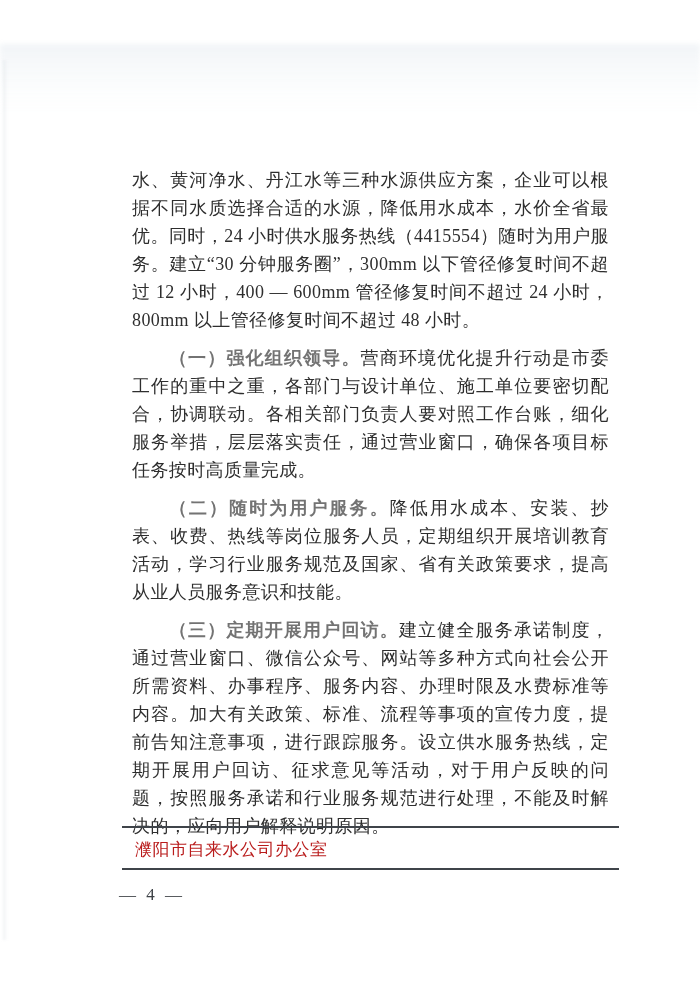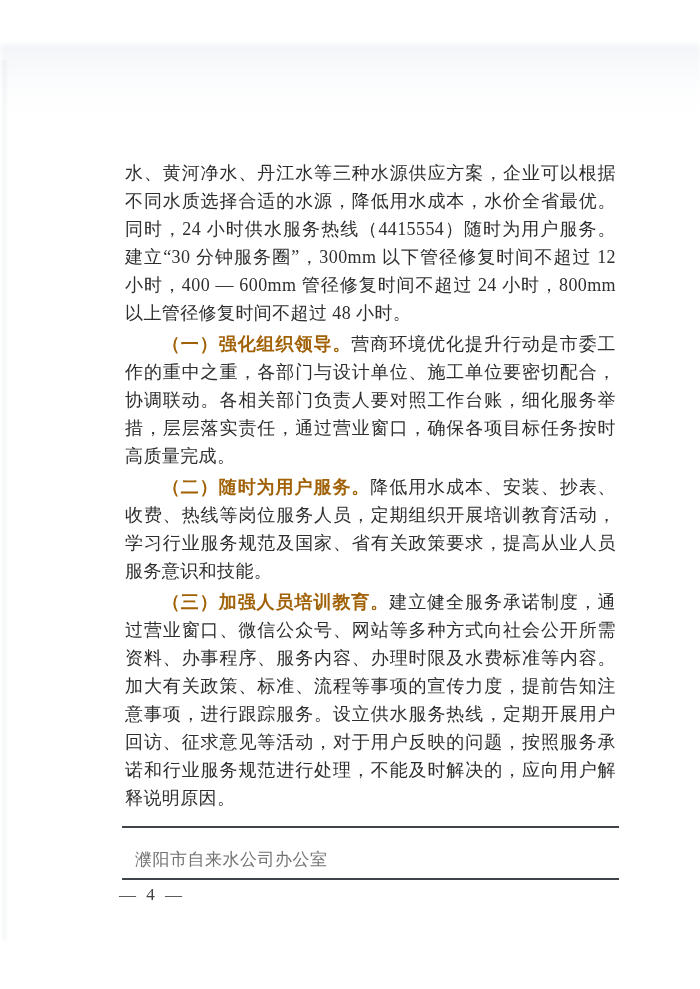--- a/index.html
+++ b/index.html
@@ -44,49 +44,49 @@
     position: absolute;
     left: 122px;
     top: 156px;
     width: 497px;
     font-size: 18px;
     line-height: 28px;
     letter-spacing: 0.4px;
     text-align: justify;
   }
   .content p {
-    margin: 3px;
+    margin: 10px;
   }
   .para-indent {
     text-indent: 2.05em;
   }
   .section-heading {
     text-indent: 2.05em;
     font-weight: bold;
     color: #222222;
   }
   .clause-lead {
     font-weight: bold;
-    color: #a16207;
+    color: #737373;
   }
   .doc-footer {
     position: absolute;
     left: 122px;
     top: 826px;
     width: 497px;
     box-sizing: border-box;
     border-top: 2px solid #3f444a;
     border-bottom: 2px solid #3f444a;
     display: flex;
     justify-content: space-between;
     align-items: center;
-    padding: 20px 6px 7px 13px;
+    padding: 10px 6px 7px 13px;
     font-size: 17px;
     letter-spacing: 0.5px;
-    color: #737373;
+    color: #b91c1c;
   }
   .page-number {
     position: absolute;
     left: 119px;
     top: 885px;
     font-size: 17px;
     letter-spacing: 3px;
     color: #3c4045;
   }
 </style>
@@ -100,21 +100,21 @@
 
   <div class="content">
 
     <p>水、黄河净水、丹江水等三种水源供应方案，企业可以根据不同水质选择合适的水源，降低用水成本，水价全省最优。同时，24 小时供水服务热线（4415554）随时为用户服务。建立“30 分钟服务圈”，300mm 以下管径修复时间不超过 12 小时，400 — 600mm 管径修复时间不超过 24 小时，800mm 以上管径修复时间不超过 48 小时。</p>
 
 
     <p class="para-indent"><span class="clause-lead">（一）强化组织领导。</span><span>营商环境优化提升行动是市委工作的重中之重，各部门与设计单位、施工单位要密切配合，协调联动。各相关部门负责人要对照工作台账，细化服务举措，层层落实责任，通过营业窗口，确保各项目标任务按时高质量完成。</span></p>
 
     <p class="para-indent"><span class="clause-lead">（二）随时为用户服务。</span><span>降低用水成本、安装、抄表、收费、热线等岗位服务人员，定期组织开展培训教育活动，学习行业服务规范及国家、省有关政策要求，提高从业人员服务意识和技能。</span></p>
 
-    <p class="para-indent"><span class="clause-lead">（三）加强人员培训教育。</span><span>建立健全服务承诺制度，通过营业窗口、微信公众号、网站等多种方式向社会公开所需资料、办事程序、服务内容、办理时限及水费标准等内容。加大有关政策、标准、流程等事项的宣传力度，提前告知注意事项，进行跟踪服务。设立供水服务热线，定期开展用户回访、征求意见等活动，对于用户反映的问题，按照服务承诺和行业服务规范进行处理，不能及时解决的，应向用户解释说明原因。</span></p>
+    <p class="para-indent"><span class="clause-lead">（三）定期开展用户回访。</span><span>建立健全服务承诺制度，通过营业窗口、微信公众号、网站等多种方式向社会公开所需资料、办事程序、服务内容、办理时限及水费标准等内容。加大有关政策、标准、流程等事项的宣传力度，提前告知注意事项，进行跟踪服务。设立供水服务热线，定期开展用户回访、征求意见等活动，对于用户反映的问题，按照服务承诺和行业服务规范进行处理，不能及时解决的，应向用户解释说明原因。</span></p>
 
   </div>
 
   <div class="doc-footer">
     <span>濮阳市自来水公司办公室</span>
   </div>
 
   <div class="page-number">— 4 —</div>
 
 </div>

